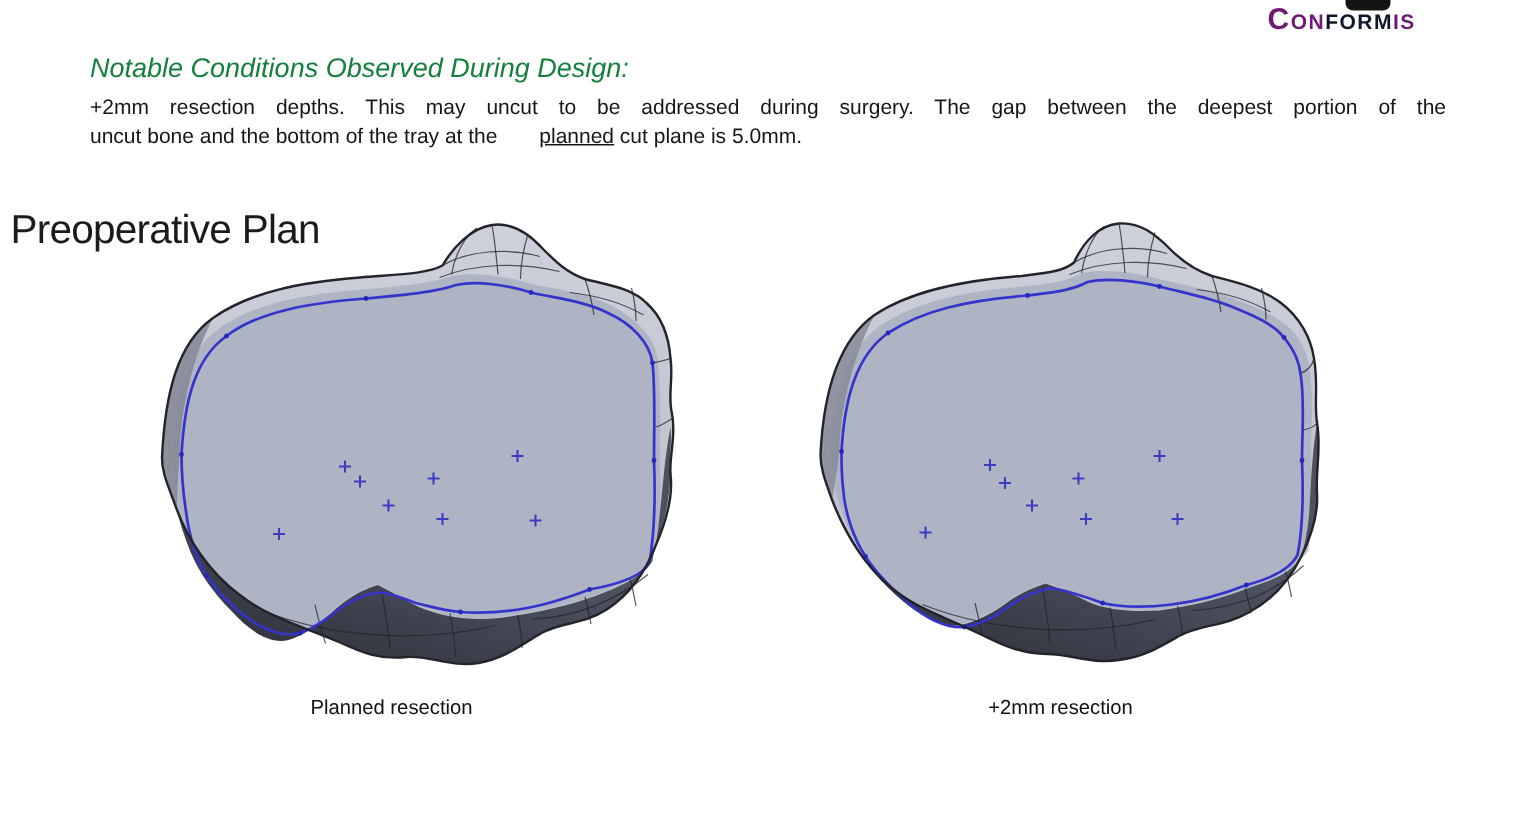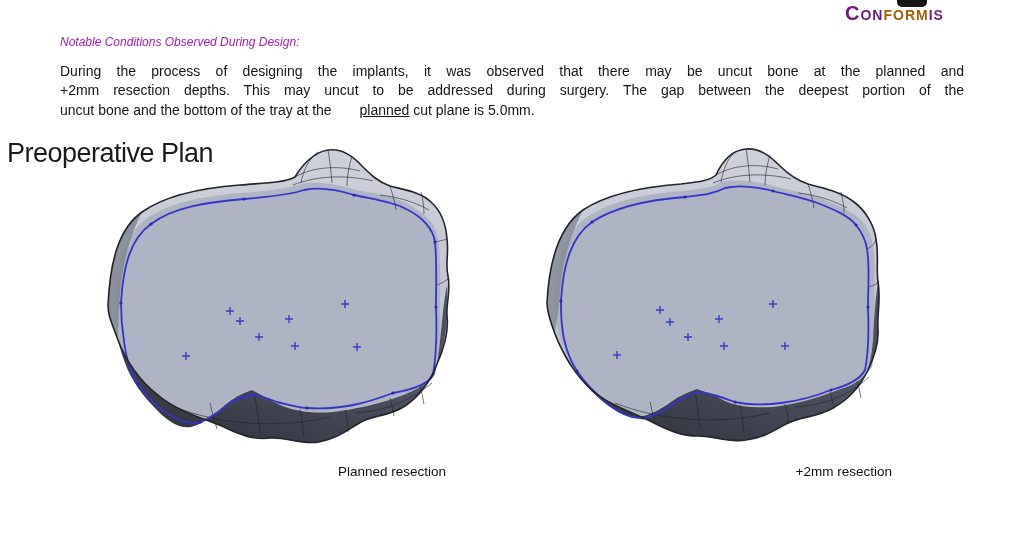--- a/index.html
+++ b/index.html
@@ -6,62 +6,61 @@
   html,body { background:#ffffff; }
   #page {
     position:relative; width:1024px; height:557px; background:#ffffff;
     font-family:"Liberation Sans", sans-serif; color:#1c1c1c; overflow:hidden;
   }
   
   .logo { position:absolute; left:845px; top:2px; white-space:nowrap;
           font-family:"Liberation Sans", sans-serif; font-variant:small-caps;
           font-size:20px; font-weight:600; letter-spacing:1px; line-height:22px; }
   .logo .dark { color:#701a75; }
-  .logo .orange { color:#a16207; }
+  .logo .orange { color:#0f172a; }
   .logo-mark { position:absolute; left:897px; top:0; width:30px; height:7px;
                background:#141414; border-radius:0 0 5px 5px; }
   
-  .notable-title { position:absolute; left:60px; top:35px; font-size:12px;
-                   font-style:italic; color:#a21caf; }
+  .notable-title { position:absolute; left:60px; top:35px; font-size:18px;
+                   font-style:italic; color:#15803d; }
   .para { position:absolute; left:60px; top:62px; width:904px; font-size:14px;
           line-height:19.3px; color:#161616; }
   .para .jline { text-align:justify; text-align-last:justify; }
   .para .lline { text-align:left; }
   .para .u { text-decoration:underline;padding-left:24px; }
   .para .b { font-weight:normal; }
   
   .section-title { position:absolute; left:7px; top:138px; font-size:27px;
                    font-weight:400; letter-spacing:-0.5px; color:#1b1b1b; }
   
   .bone { position:absolute; }
   .bone .mesh path { fill:none; stroke:#20222a; stroke-width:0.8; opacity:0.75; }
   .bone .contour { fill:none; stroke:#3434cb; stroke-width:1.8;
                    stroke-linejoin:round; stroke-linecap:round; }
   .bone .cdot { fill:#2626b8; }
   .bone .marker-cross { fill:none; stroke:#3c3cc0; stroke-width:1.4; }
   .bone .outline { fill:none; stroke:#23242b; stroke-width:1.6; stroke-linejoin:round; }
-  .caption { position:absolute; top:464px; width:370px; text-align:right;
+  .caption { position:absolute; top:464px; width:370px; text-align:center;
              font-size:13.5px; color:#111; }
   .caption-left { left:76px; }
   .caption-right { left:522px; }
 </style>
 </head>
 <body>
 
 <div id="page">
 
   <div class="logo-mark"></div>
   <div class="logo">
     <span class="dark">Con</span><span class="orange">form</span><span class="dark">is</span>
   </div>
 
   <div class="notable-title">Notable Conditions Observed During Design:</div>
 
   <div class="para">
-    <div class="jline">During the process of designing the implants, it was observed that there may be uncut bone at the planned and</div>
     <div class="jline">+2mm resection depths. This may uncut to be addressed during surgery. The gap between the deepest portion of the</div>
     <div class="lline"><span>uncut bone and the bottom of the tray at the </span><span class="u">planned</span><span> cut plane is </span><span class="b">5.0mm</span><span>.</span></div>
   </div>
 
   <div class="section-title">Preoperative Plan</div>
 
   <svg class="bone" style="left:90px;top:145px" width="370" height="305" viewBox="0 0 370 305">
     <defs>
       <linearGradient id="darkGradL" x1="0" y1="1" x2="1" y2="0">
         <stop offset="0" stop-color="#2b2e38"></stop>

